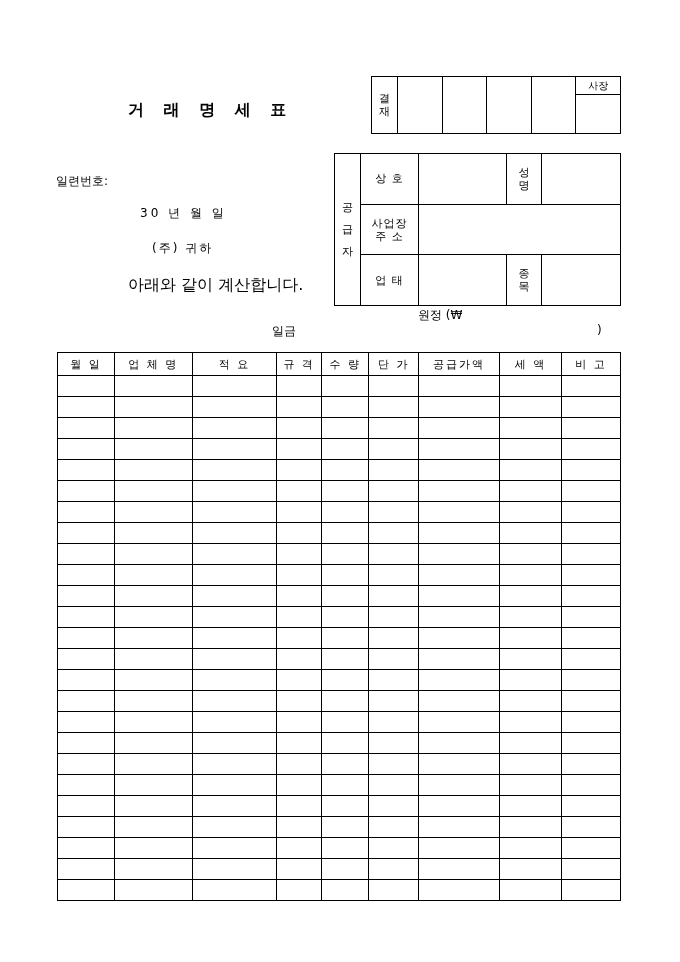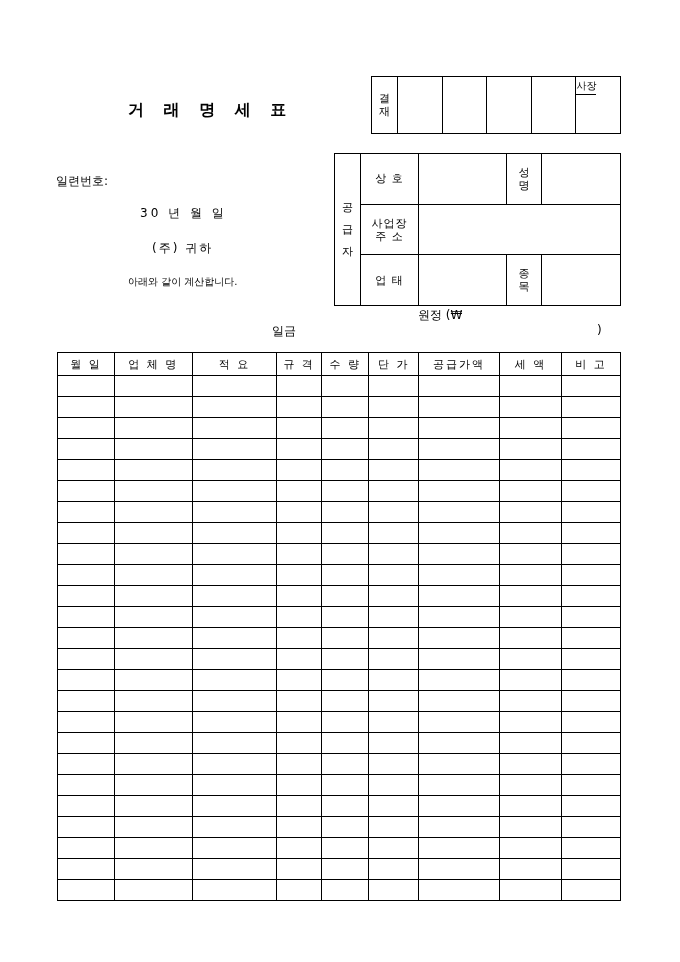--- a/index.html
+++ b/index.html
@@ -58,21 +58,21 @@
   }
   .approval .ap-cols {
     flex: 1;
     display: flex;
   }
   .approval .ap-col {
     flex: 1;
     border-right: 1px solid #000;
     box-sizing: border-box;
     display: flex;
-    flex-direction: row;
+    flex-direction: column;
   }
   .approval .ap-col:last-child { border-right: none; }
   .approval .ap-head {
     height: 18px;
     border-bottom: 1px solid #000;
     box-sizing: border-box;
     font-size: 10px;
     display: flex;
     align-items: center;
     justify-content: center;
@@ -104,21 +104,21 @@
     left: 152px;
     top: 240px;
     font-size: 12px;
     letter-spacing: 2px;
     white-space: nowrap;
   }
   .calc-line {
     position: absolute;
     left: 128px;
     top: 275px;
-    font-size: 10px;
+    font-size: 16px;
     white-space: nowrap;
   }
 
   
   .supplier {
     position: absolute;
     left: 334px;
     top: 153px;
     width: 287px;
     height: 153px;

